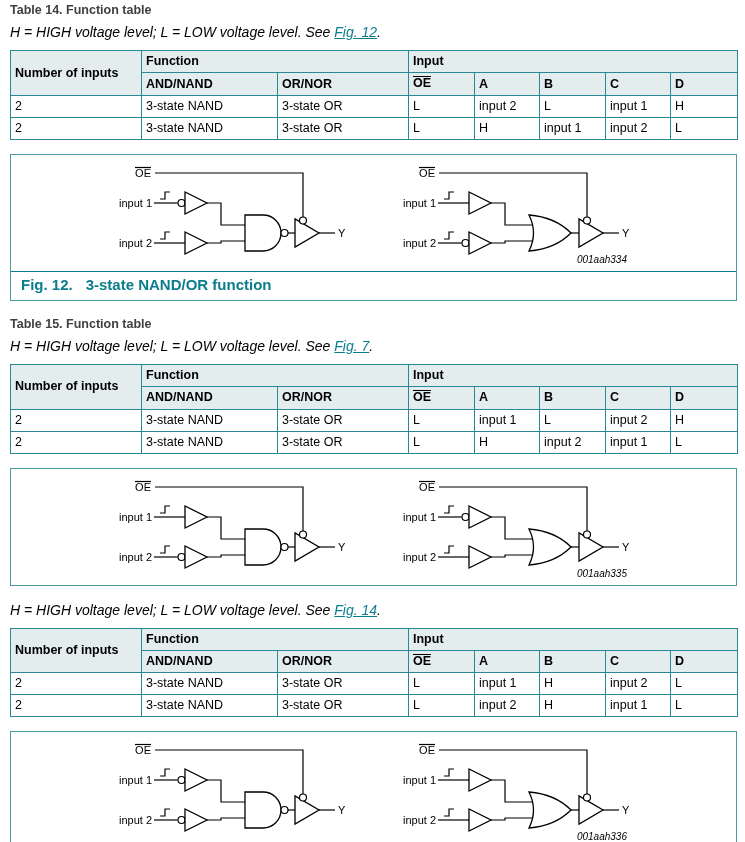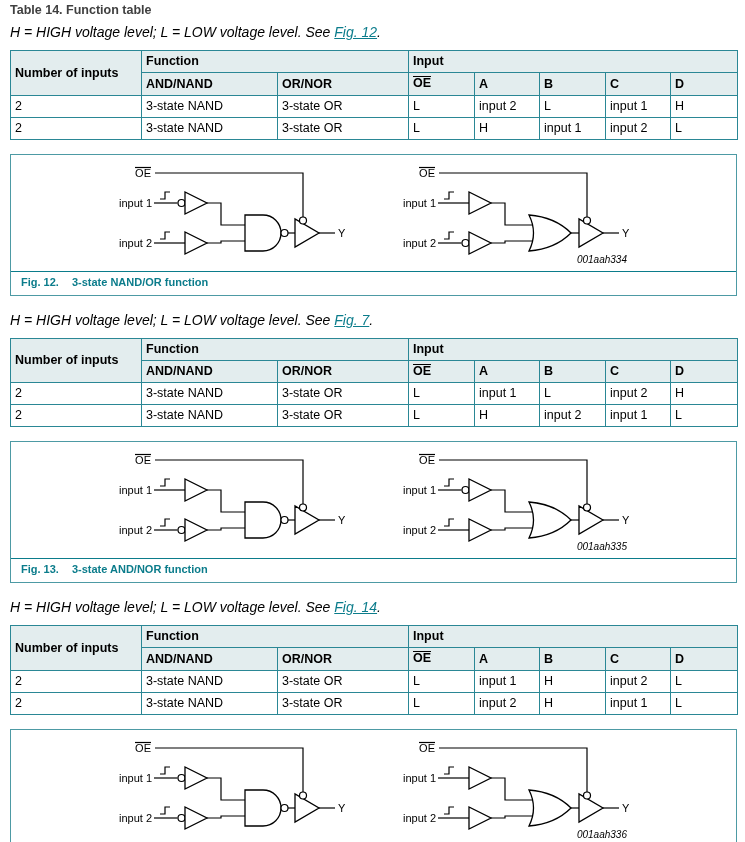--- a/index.html
+++ b/index.html
@@ -35,21 +35,21 @@
 
   figure.figbox {
     border: 1px solid #4d9aa4; margin: 0 0 16px 0; padding: 0; width: 727px;
     background: #fff;
   }
   .fig-canvas {
     display: flex; justify-content: center; gap: 34px; padding: 8px 0 0 0;
   }
   .fig-caption {
     border-top: 1px solid #0b7c8b; color: #0b7c8b; font-weight: bold;
-    font-size: 11px; padding: 4px 10px 7px 10px;
+    font-size: 15px; padding: 4px 10px 7px 10px;
   }
   .fig-caption .cap-label { margin-right: 13px; }
 
   svg.circuit { display: block; }
   .wire { stroke: #000; stroke-width: 1.2; fill: none; }
   .shape { fill: #fff; stroke: #000; stroke-width: 1.3; }
   .bubble { fill: #fff; stroke: #000; stroke-width: 1.2; }
   .lbl { font-family: "Liberation Sans", sans-serif; font-size: 11px; fill: #000; }
   .code { font-family: "Liberation Sans", sans-serif; font-style: italic; font-size: 10px; fill: #000; }
 </style>
@@ -162,20 +162,21 @@
           <line class="wire" x1="212" y1="70" x2="228" y2="70"></line>
           <text class="lbl" x="231" y="74">Y</text>
           <text class="code" x="236" y="100" text-anchor="end">001aah334</text>
         </svg>
       </div>
       <figcaption class="fig-caption"><span class="cap-label">Fig. 12.</span><span>3-state NAND/OR function</span></figcaption>
     </figure>
   </section>
 
   <section>
+    <h3 class="tbl-title">Table 15. Function table</h3>
     <p class="note"><span>H = HIGH voltage level; L = LOW voltage level. See </span><a href="#" class="figlink">Fig. 7</a><span>.</span></p>
 
     <table class="ftable">
       <colgroup>
           <col style="width:131px">
           <col style="width:136px">
           <col style="width:131px">
           <col style="width:66px">
           <col style="width:65px">
           <col style="width:66px">
@@ -266,21 +267,20 @@
           <polyline class="wire" points="100,80 114,80 114,78 143,78"></polyline>
           <path class="shape" d="M138,52 Q147,70 138,88 Q164,86 180,70 Q164,54 138,52 Z"></path>
           <line class="wire" x1="180" y1="70" x2="188" y2="70"></line>
           <polygon class="shape" points="188,56 188,84 212,70"></polygon>
           <circle class="bubble" cx="196" cy="57.5" r="3.5"></circle>
           <line class="wire" x1="212" y1="70" x2="228" y2="70"></line>
           <text class="lbl" x="231" y="74">Y</text>
           <text class="code" x="236" y="100" text-anchor="end">001aah335</text>
         </svg>
       </div>
-      <figcaption class="fig-caption"><span class="cap-label">Fig. 13.</span><span>3-state AND/NOR function</span></figcaption>
     </figure>
   </section>
 
   <section>
     <p class="note"><span>H = HIGH voltage level; L = LOW voltage level. See </span><a href="#" class="figlink">Fig. 14</a><span>.</span></p>
 
     <table class="ftable">
       <colgroup>
           <col style="width:131px">
           <col style="width:136px">

